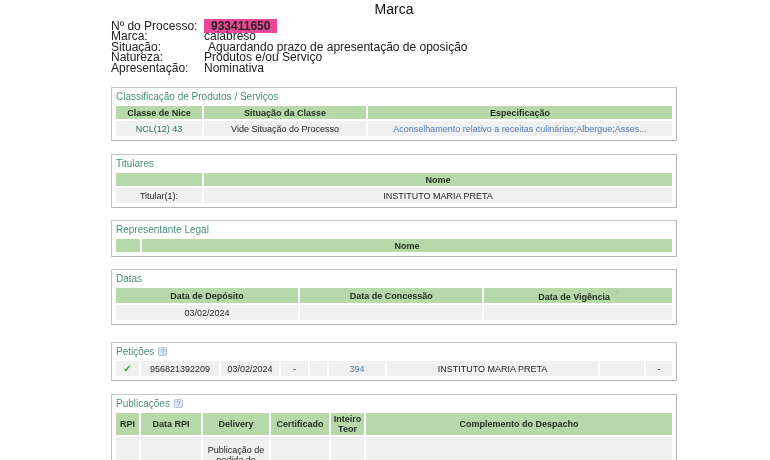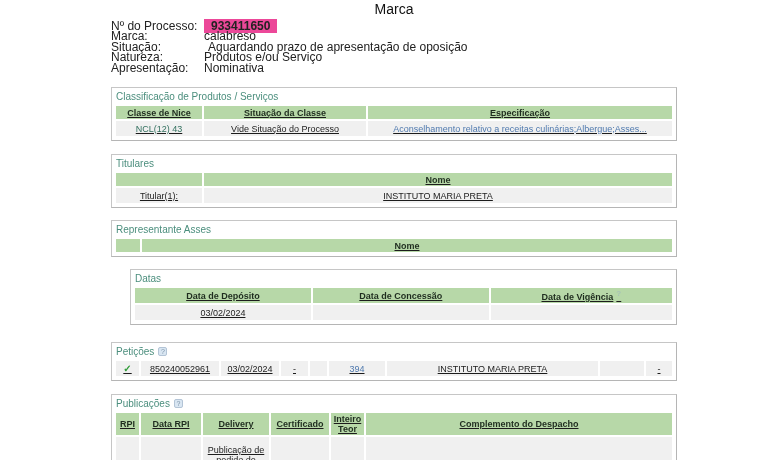--- a/index.html
+++ b/index.html
@@ -19,33 +19,33 @@
   .indent { padding-left: 4px; }
 
   
   .section { border: 1px solid #c6c6c6; border-right-color: #b5b5b5; border-bottom-color: #b5b5b5;
              background: #fff; padding: 2px 2px 2px 2px; }
   .sec-title { font-size: 10px; color: #4b8e7d; padding: 1px 2px 2px 2px; display: flex; align-items: center; gap: 4px; }
   .help-badge { display: inline-block; width: 9px; height: 9px; background: #d9e6f2; border: 1px solid #b3c4d6;
                 color: #7d93a8; font-size: 7px; line-height: 7px; text-align: center; border-radius: 2px; }
   .help-faint { color: #a8c3b6; font-size: 8px; vertical-align: super; margin-left: 3px; }
 
-  table { width: 100%; border-collapse: separate; border-spacing: 2px; table-layout: fixed; text-decoration: underline; }
+  table { width: 100%; border-collapse: separate; border-spacing: 2px; table-layout: fixed; }
   th, td { font-size: 9px; padding: 1px 2px; text-align: center; overflow: hidden; white-space: nowrap; }
   th { background: #b7d8a8; color: #1f2d1f; font-weight: bold; height: 13px; }
   td { background: #f0f0f0; color: #222; height: 15px; }
   .link { color: #4f79ae; text-decoration: none; cursor: pointer; }
   .link-teal { color: #33705f; text-decoration: none; cursor: pointer; }
   .check { color: #2e9b36; font-weight: bold; font-size: 10px; }
   .bold { font-weight: bold; }
 
   .mt-s1 { margin-top: 14px; }
   .mt-s2 { margin-top: 13px; }
   .mt-s3 { margin-top: 12px; }
-  .mt-s4 { margin-top: 12px; margin-left: 19px; }
+  .mt-s4 { margin-top: 12px; }
   .mt-s5 { margin-top: 17px; }
   .mt-s6 { margin-top: 13px; }
 
   .pub-table th { height: 20px; white-space: normal; line-height: 10px; }
   .pub-table td { vertical-align: middle; }
   .despacho-cell { white-space: normal; line-height: 10px; height: auto; }
   .pub-row td { height: 76px; }
 </style>
 </head>
 <body>
@@ -114,21 +114,21 @@
       </tr>
       <tr>
         <td>Titular(1):</td>
         <td>INSTITUTO MARIA PRETA</td>
       </tr>
     </tbody>
       </table>
   </div>
 
   <div class="section mt-s3">
-    <div class="sec-title">Representante Asses</div>
+    <div class="sec-title">Representante Legal</div>
     <table>
       <colgroup>
           <col style="width:24px">
           <col>
         </colgroup>
       <tbody>
           <tr>
         <th></th>
         <th>Nome</th>
       </tr>
@@ -174,21 +174,21 @@
           <col style="width:27px">
         <col style="width:17px">
           <col style="width:56px">
           <col>
           <col style="width:44px">
           <col style="width:26px">
       </colgroup>
       <tbody>
       <tr>
         <td><span class="check">✓</span></td>
-        <td>850240052961</td>
+        <td>956821392209</td>
         <td>03/02/2024</td>
         <td>-</td>
         <td></td>
         <td><span class="link">394</span></td>
         <td>INSTITUTO MARIA PRETA</td>
         <td></td>
         <td>-</td>
       </tr>
     </tbody>
       </table>

